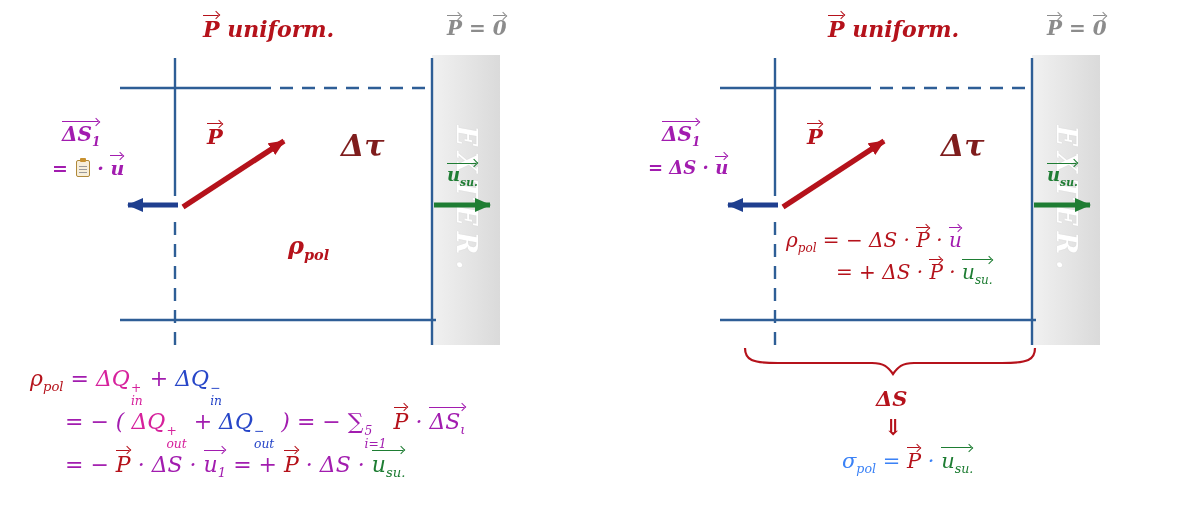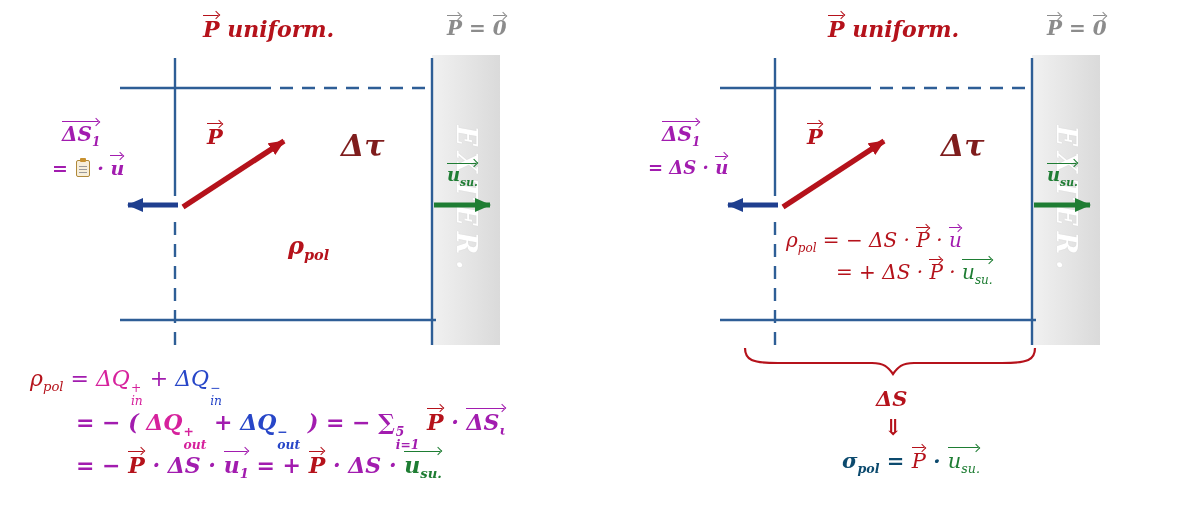--- a/index.html
+++ b/index.html
@@ -25,34 +25,34 @@
   .supsub {
     display:inline-flex; flex-direction:column; font-size:0.56em; line-height:1.12;
     vertical-align:-0.45em; text-align:left; padding-left:1px;
   }
   .c-red    { color:#b5121b; }
   .c-blue   { color:#a21caf; }
   .c-blue2  { color:#2746c8; }
   .c-magenta{ color:#d6219c; }
   .c-green  { color:#1e7d33;text-align:right; }
   .c-gray   { color:#8c8c8c; }
-  .c-dark   { color:#0c4a6e;font-weight:bold; }
+  .c-dark   { color:#3b82f6; }
   .lbl { font-weight:bold; }
   .band {
     background:linear-gradient(to right,#f1f1f1,#dadada);
     display:flex; align-items:center; justify-content:center; z-index:1;
   }
   .band .vtext {
     transform:rotate(90deg); white-space:nowrap; color:#ffffff; font-weight:bold;
     font-style:italic; font-size:27px; letter-spacing:6px; text-shadow:0 0 1px #c9c9c9;
   }
   svg.diagram { position:absolute; top:0; z-index:2; overflow:visible; }
   .overlay { z-index:3; }
   .eqline { display:block; height:43px; white-space:pre; }
-  .indent { margin-left:46px;font-weight:bold; }
+  .indent { margin-left:35px; }
   .dtau { font-size:30px; color:#7f1d1d; font-weight:bold; }
   .icon-clipboard {
     display:inline-block; width:14px; height:17px; border:1.5px solid #b0893a;
     border-radius:2px; background:#f7eeda; position:relative; vertical-align:-2px;
     margin:0 1px;
   }
   .icon-clipboard::before {
     content:""; position:absolute; top:-3px; left:3px; width:6px; height:4px;
     background:#c8912f; border-radius:1px;
   }

